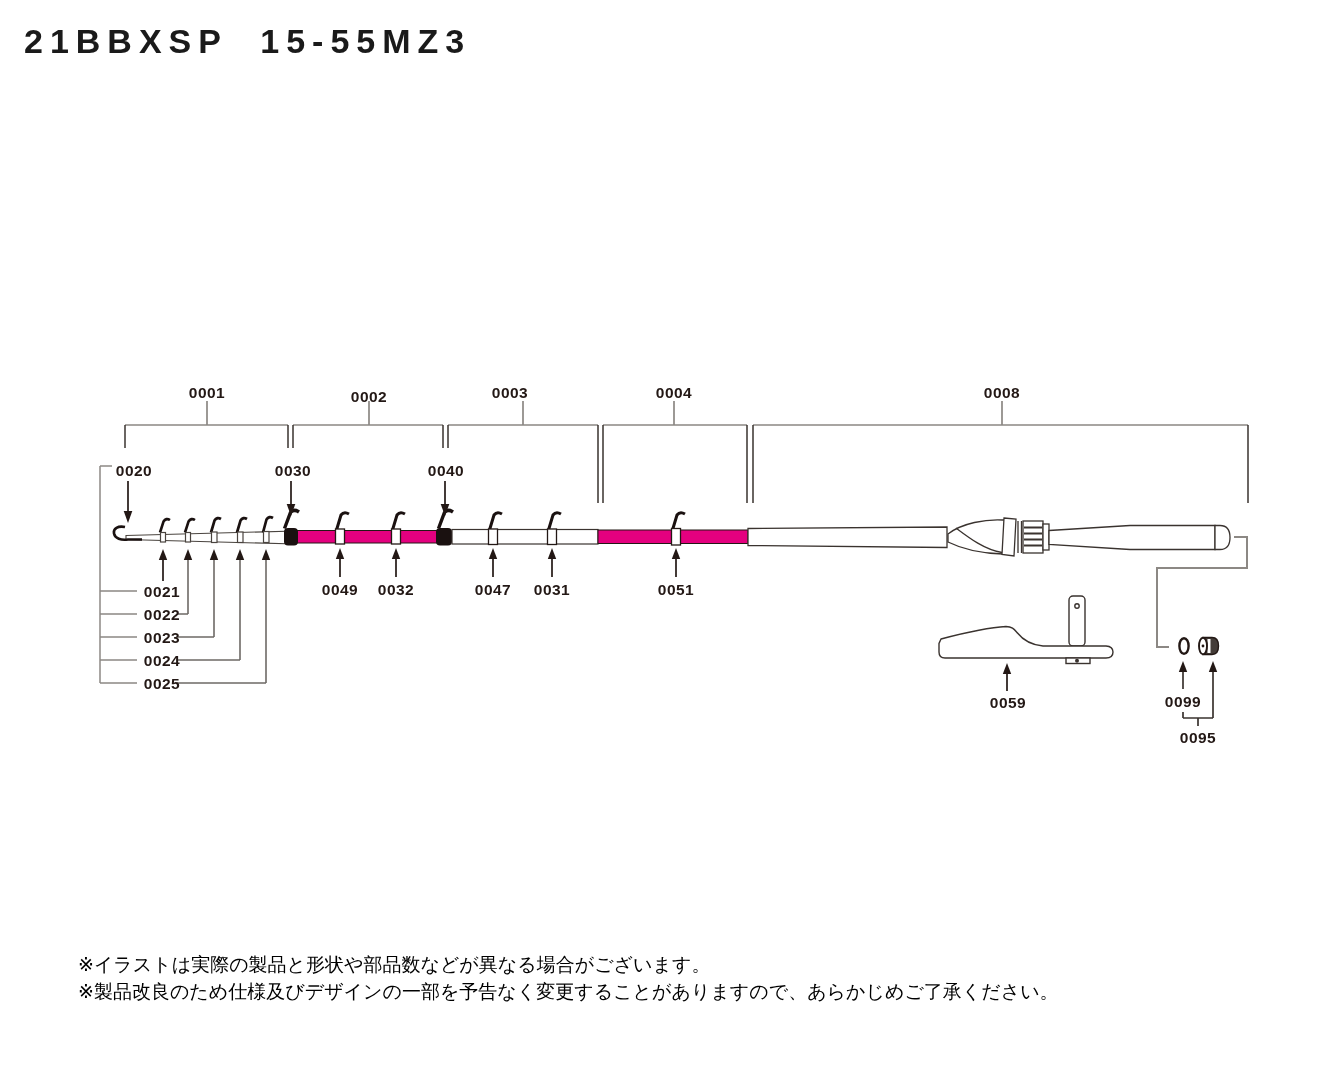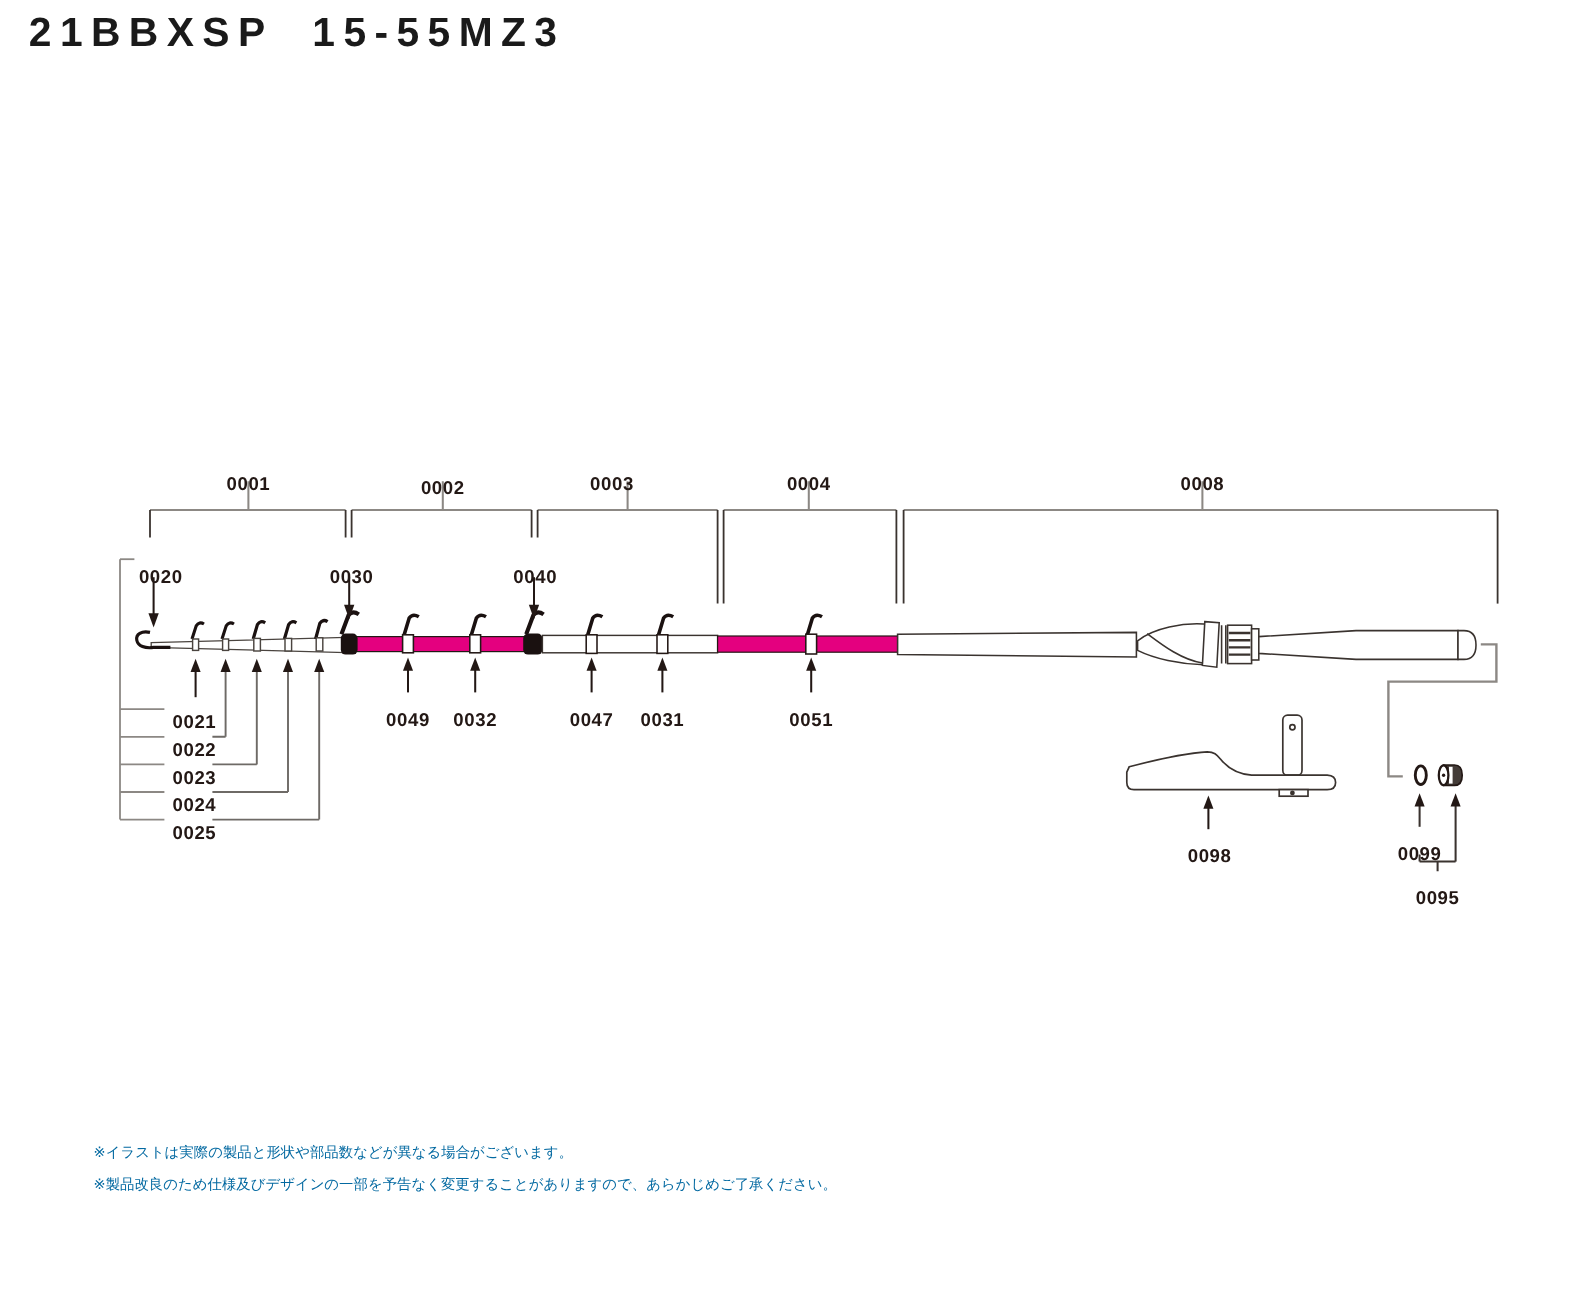--- a/index.html
+++ b/index.html
@@ -1,23 +1,23 @@
 <!DOCTYPE html>
 <html><head>
 <meta charset="utf-8">
 <style>
   html,body{margin:0;padding:0;}
   body{width:1325px;height:1074px;position:relative;background:#ffffff;
        font-family:"Liberation Sans","DejaVu Sans",sans-serif;overflow:hidden;}
   .abs{position:absolute;}
-  #title{left:24px;top:8px;font-size:34px;font-weight:bold;color:#1a1a1a;
+  #title{left:24px;top:22px;font-size:34px;font-weight:bold;color:#1a1a1a;
          letter-spacing:7px;white-space:pre;}
   .lbl{position:absolute;transform:translateX(-50%);font-size:15.5px;font-weight:bold;
-       color:#231815;letter-spacing:.5px;white-space:nowrap;margin-top:11px;}
-  .note{position:absolute;left:78px;font-size:12px;color:#0369a1;white-space:nowrap;}
+       color:#231815;letter-spacing:.5px;white-space:nowrap;}
+  .note{position:absolute;left:78px;font-size:19px;color:#000000;white-space:nowrap;}
   svg{position:absolute;left:0;top:0;}
 </style>
 </head>
 <body>
 
 <div id="title" class="abs">21BBXSP  15-55MZ3</div>
 
 <svg width="1325" height="1074" viewBox="0 0 1325 1074">
 
   <g stroke="#8c8884" stroke-width="1.7" fill="none">
@@ -195,18 +195,18 @@
 <div class="lbl" style="left:162px;top:629px">0023</div>
 <div class="lbl" style="left:162px;top:652px">0024</div>
 <div class="lbl" style="left:162px;top:675px">0025</div>
 
 <div class="lbl" style="left:340px;top:581px">0049</div>
 <div class="lbl" style="left:396px;top:581px">0032</div>
 <div class="lbl" style="left:493px;top:581px">0047</div>
 <div class="lbl" style="left:552px;top:581px">0031</div>
 <div class="lbl" style="left:676px;top:581px">0051</div>
 
-<div class="lbl" style="left:1008px;top:694px">0098</div>
+<div class="lbl" style="left:1008px;top:694px">0059</div>
 <div class="lbl" style="left:1183px;top:693px">0099</div>
 <div class="lbl" style="left:1198px;top:729px">0095</div>
 
 <div class="note" style="top:952px">※イラストは実際の製品と形状や部品数などが異なる場合がございます。</div>
 <div class="note" style="top:979px">※製品改良のため仕様及びデザインの一部を予告なく変更することがありますので、あらかじめご了承ください。</div>
 
 </body></html>

